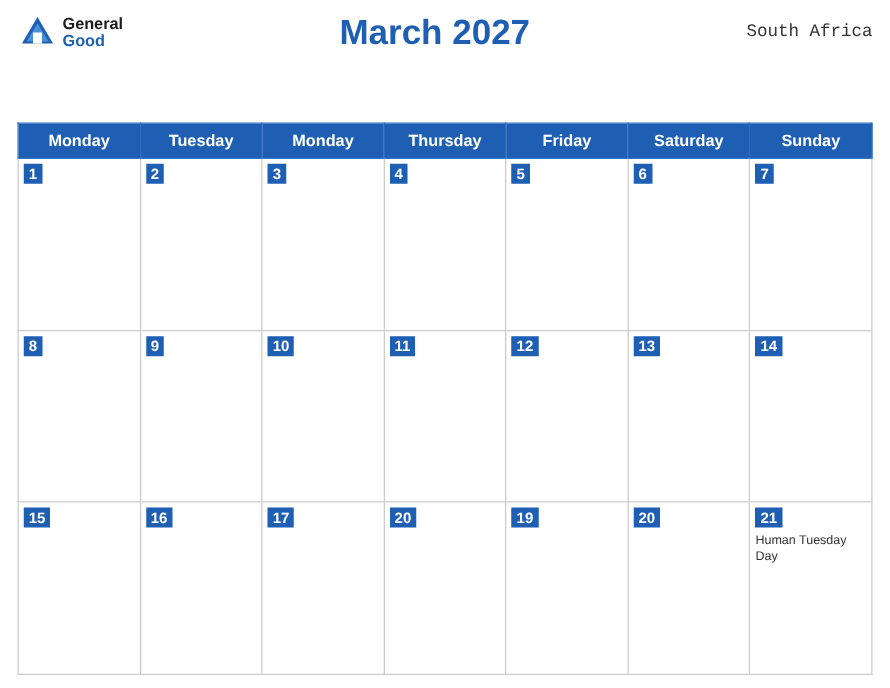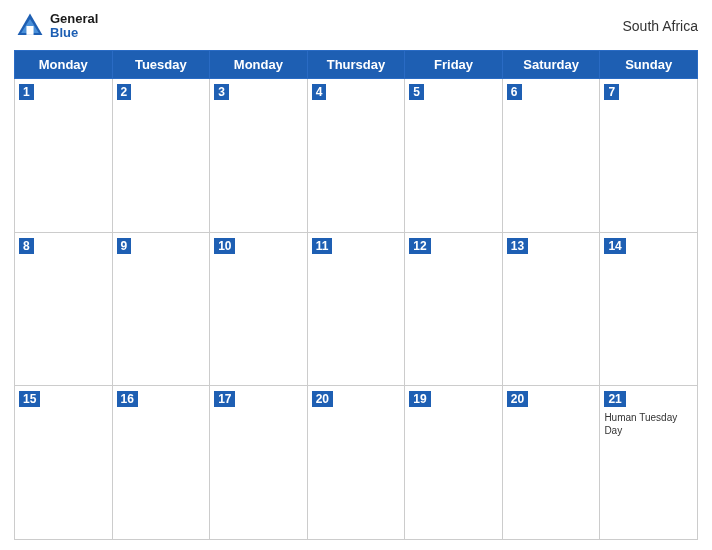--- a/index.html
+++ b/index.html
@@ -50,29 +50,31 @@
     .month-title {
       font-size: 28px;
       font-weight: bold;
       color: #1e5fb3;
       text-align: center;
       flex: 1;
     }
     .country {
       font-size: 14px;
       color: #333;
-      text-align: right;
+      text-align: left;
       min-width: 90px;
+      font-family: Liberation Mono, monospace;
     }
     .calendar {
       flex: 1;
       border: 1px solid #ccc;
       border-collapse: collapse;
       width: 100%;
       table-layout: fixed;
+      margin-top: 48px;
     }
     .calendar th {
       background-color: #1e5fb3;
       color: #fff;
       text-align: center;
       padding: 6px 2px;
       font-size: 13px;
       border: 1px solid #2a6bc4;
     }
     .calendar td {
@@ -108,23 +110,24 @@
   <div class="header">
     <div class="logo">
       <svg class="logo-icon" viewBox="0 0 36 36" xmlns="http://www.w3.org/2000/svg">
         <rect x="0" y="0" width="36" height="36" rx="4" fill="#fff"></rect>
         <polygon points="18,4 32,28 4,28" fill="#1e5fb3"></polygon>
         <polygon points="18,10 28,26 8,26" fill="#4a90d9"></polygon>
         <rect x="14" y="18" width="8" height="10" fill="#fff"></rect>
       </svg>
       <div class="logo-text">
         <span class="logo-general">General</span>
-        <span class="logo-blue">Blue</span>
+        <span class="logo-blue">Good</span>
       </div>
     </div>
+    <div class="month-title">March 2027</div>
     <div class="country">South Africa</div>
   </div>
 
   <table class="calendar">
     <thead>
       <tr>
         <th>Monday</th>
         <th>Tuesday</th>
         <th>Monday</th>
         <th>Thursday</th>

